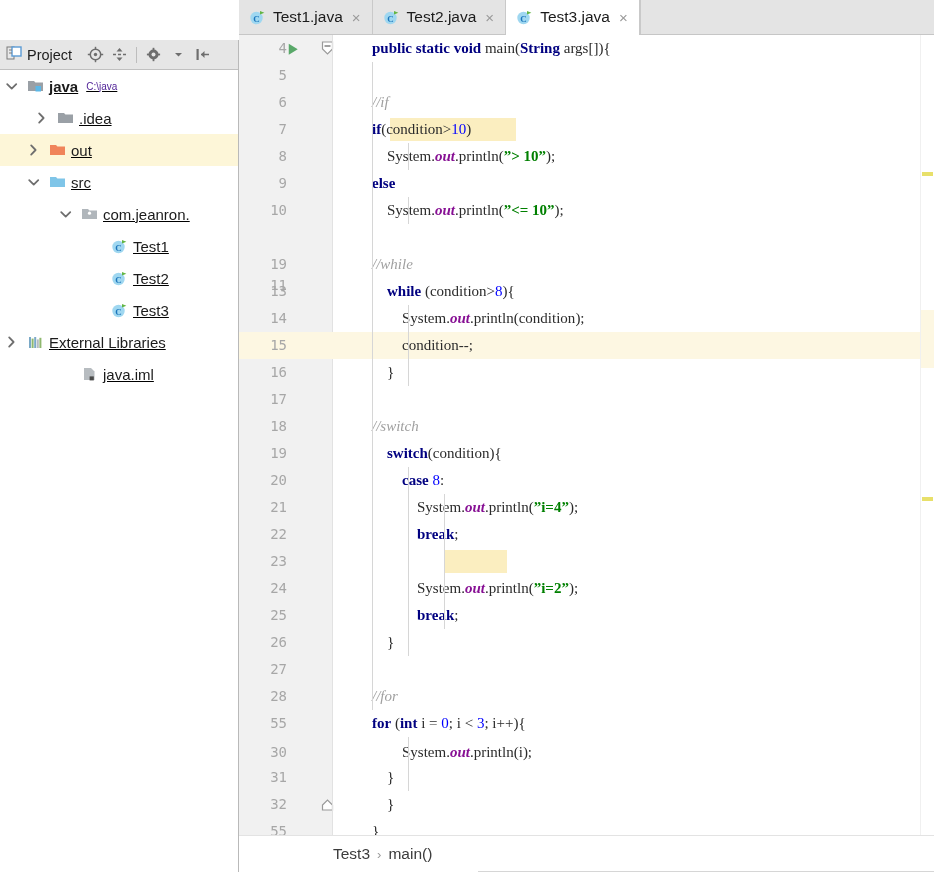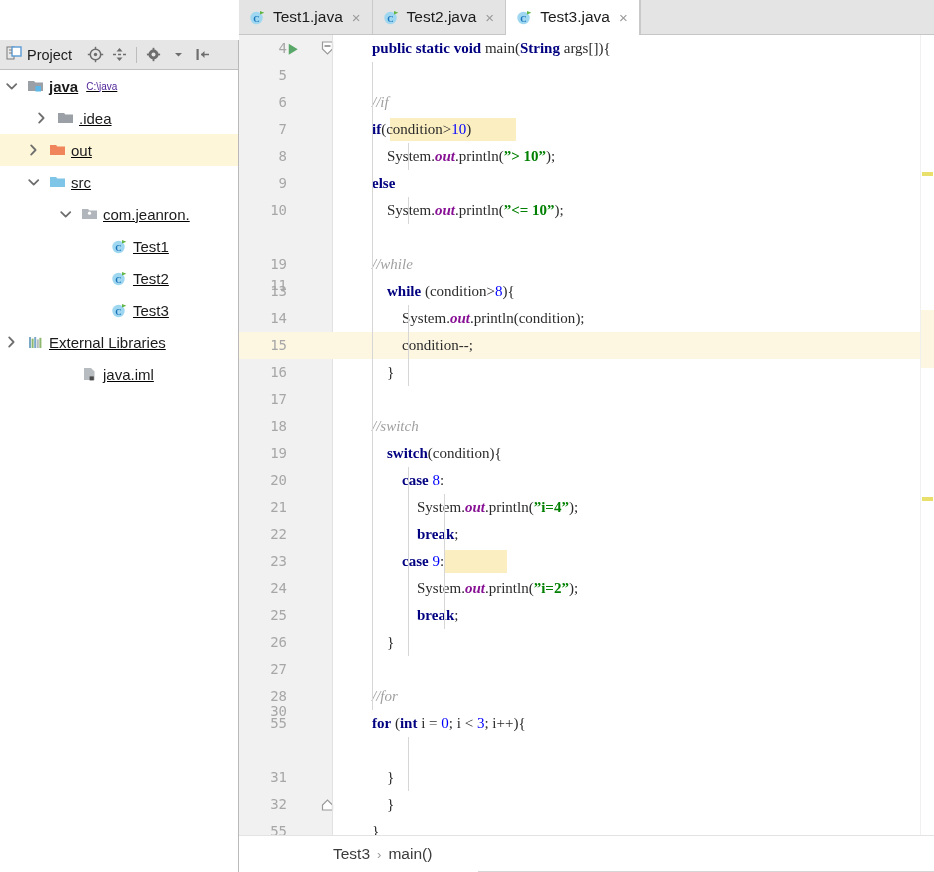--- a/index.html
+++ b/index.html
@@ -468,21 +468,20 @@
           <div class="crow" style="top: 459px;">
             <span class="lnum">21</span>
             <span class="ctext">            <span class="plain">System</span>.<span class="fieldst">out</span>.<span class="plain">println</span>(<span class="str">”i=4”</span>);</span>
           </div>
           <div class="crow" style="top: 486px;">
             <span class="lnum">22</span>
             <span class="ctext">            <span class="kw">break</span>;</span>
           </div>
           <div class="crow" style="top: 513px;">
             <span class="lnum">23</span>
-            <span class="ctext">        <span class="kw">case</span> <span class="num">9</span>:</span>
           </div>
           <div class="crow" style="top: 540px;">
             <span class="lnum">24</span>
             <span class="ctext">            <span class="plain">System</span>.<span class="fieldst">out</span>.<span class="plain">println</span>(<span class="str">”i=2”</span>);</span>
           </div>
           <div class="crow" style="top: 567px;">
             <span class="lnum">25</span>
             <span class="ctext">            <span class="kw">break</span>;</span>
           </div>
           <div class="crow" style="top: 594px;">
@@ -494,22 +493,23 @@
             <span class="ctext"></span>
           </div>
           <div class="crow" style="top: 648px;">
             <span class="lnum">28</span>
             <span class="ctext"><span class="cmt">//for</span></span>
           </div>
           <div class="crow" style="top: 675px;">
             <span class="lnum">55</span>
             <span class="ctext"><span class="kw">for</span> (<span class="kw">int</span> <span class="plain">i</span> = <span class="num">0</span>; <span class="plain">i</span> &lt; <span class="num">3</span>; <span class="plain">i</span>++){</span>
           </div>
-          <div class="crow" style="top: 663px;">
+          <div class="crow" style="top: 704px;">
             <span class="lnum">30</span>
+            <span class="ctext">        <span class="plain">System</span>.<span class="fieldst">out</span>.<span class="plain">println</span>(<span class="plain">i</span>);</span>
           </div>
           <div class="crow" style="top: 729px;">
             <span class="lnum">31</span>
             <span class="ctext">    }</span>
           </div>
           <div class="crow" style="top: 756px;">
             <span class="lnum">32</span>
             <span class="ctext">    }</span>
           </div>
           <div class="crow" style="top: 783px;">

